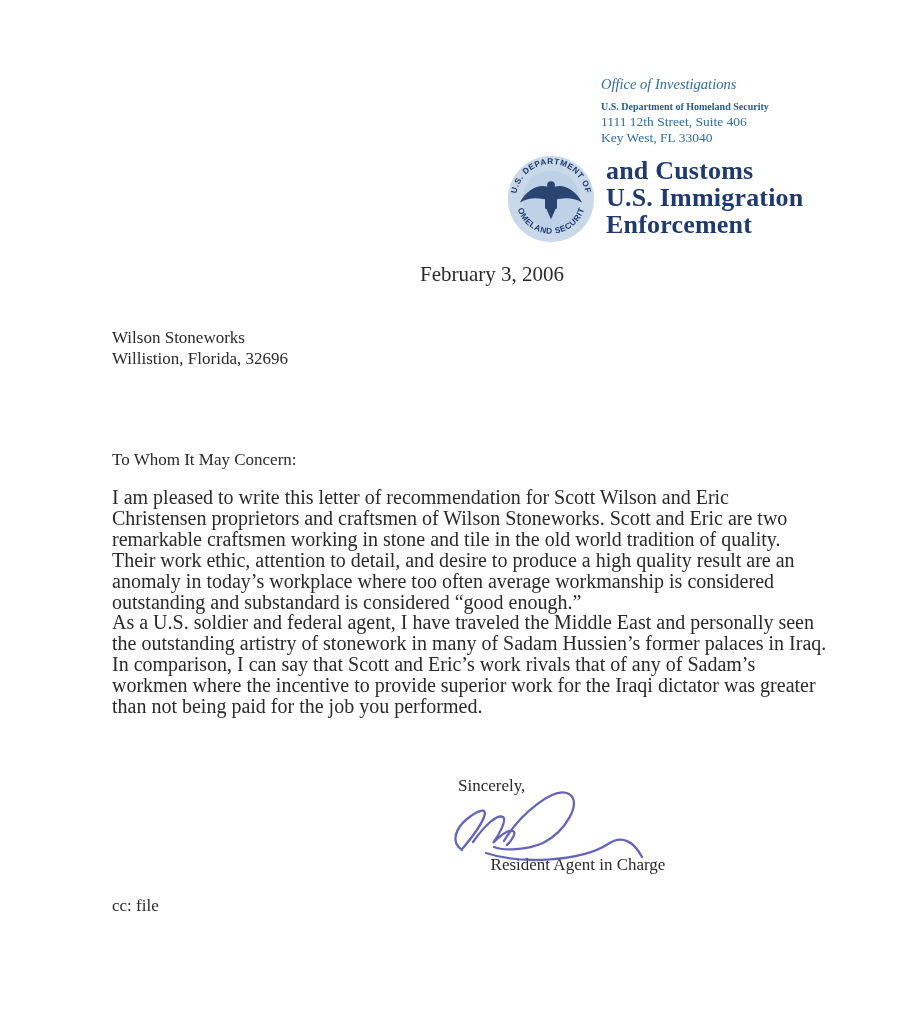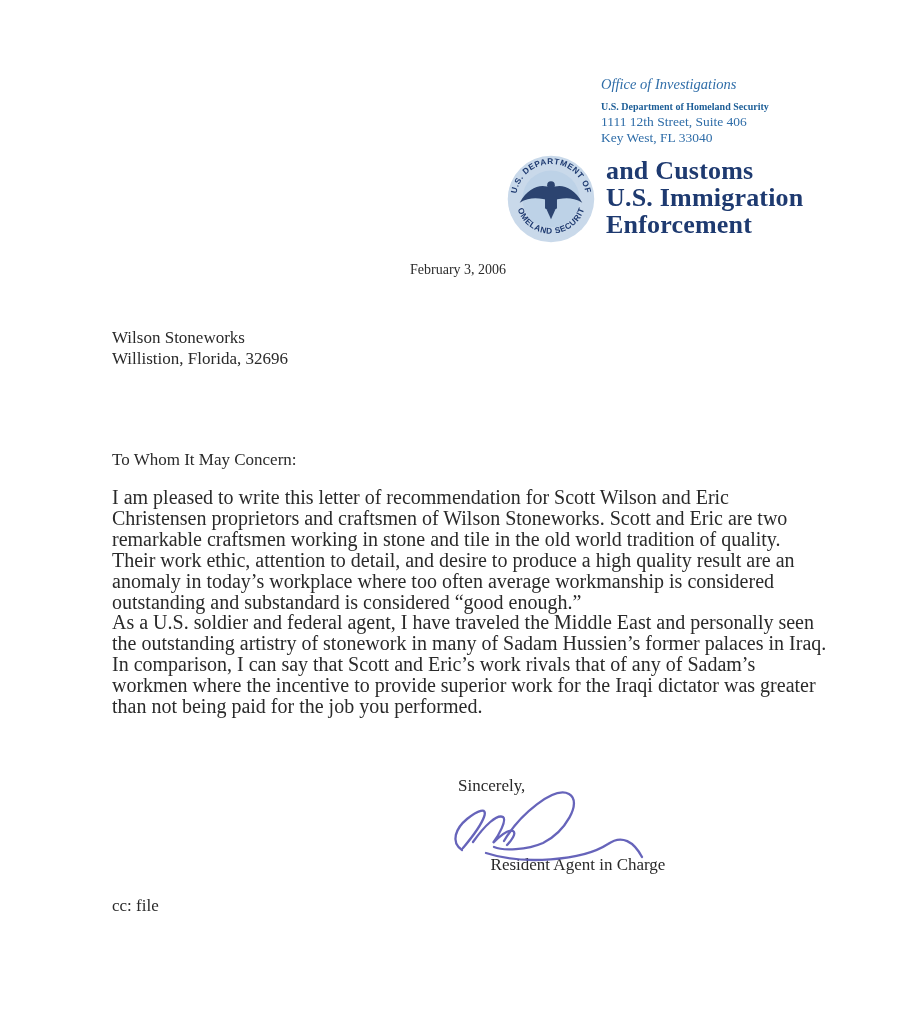--- a/index.html
+++ b/index.html
@@ -63,23 +63,23 @@
     font-weight: bold;
     font-size: 26px;
     line-height: 27px;
     color: #1e3a70;
     letter-spacing: 0.2px;
   }
 
   
   .date-line {
     position: absolute;
-    left: 410px;
+    left: 420px;
     top: 262px;
-    font-size: 14px;
+    font-size: 21px;
   }
 
   
   .recipient {
     position: absolute;
     left: 112px;
     top: 327px;
     font-size: 17px;
     line-height: 21px;
   }

